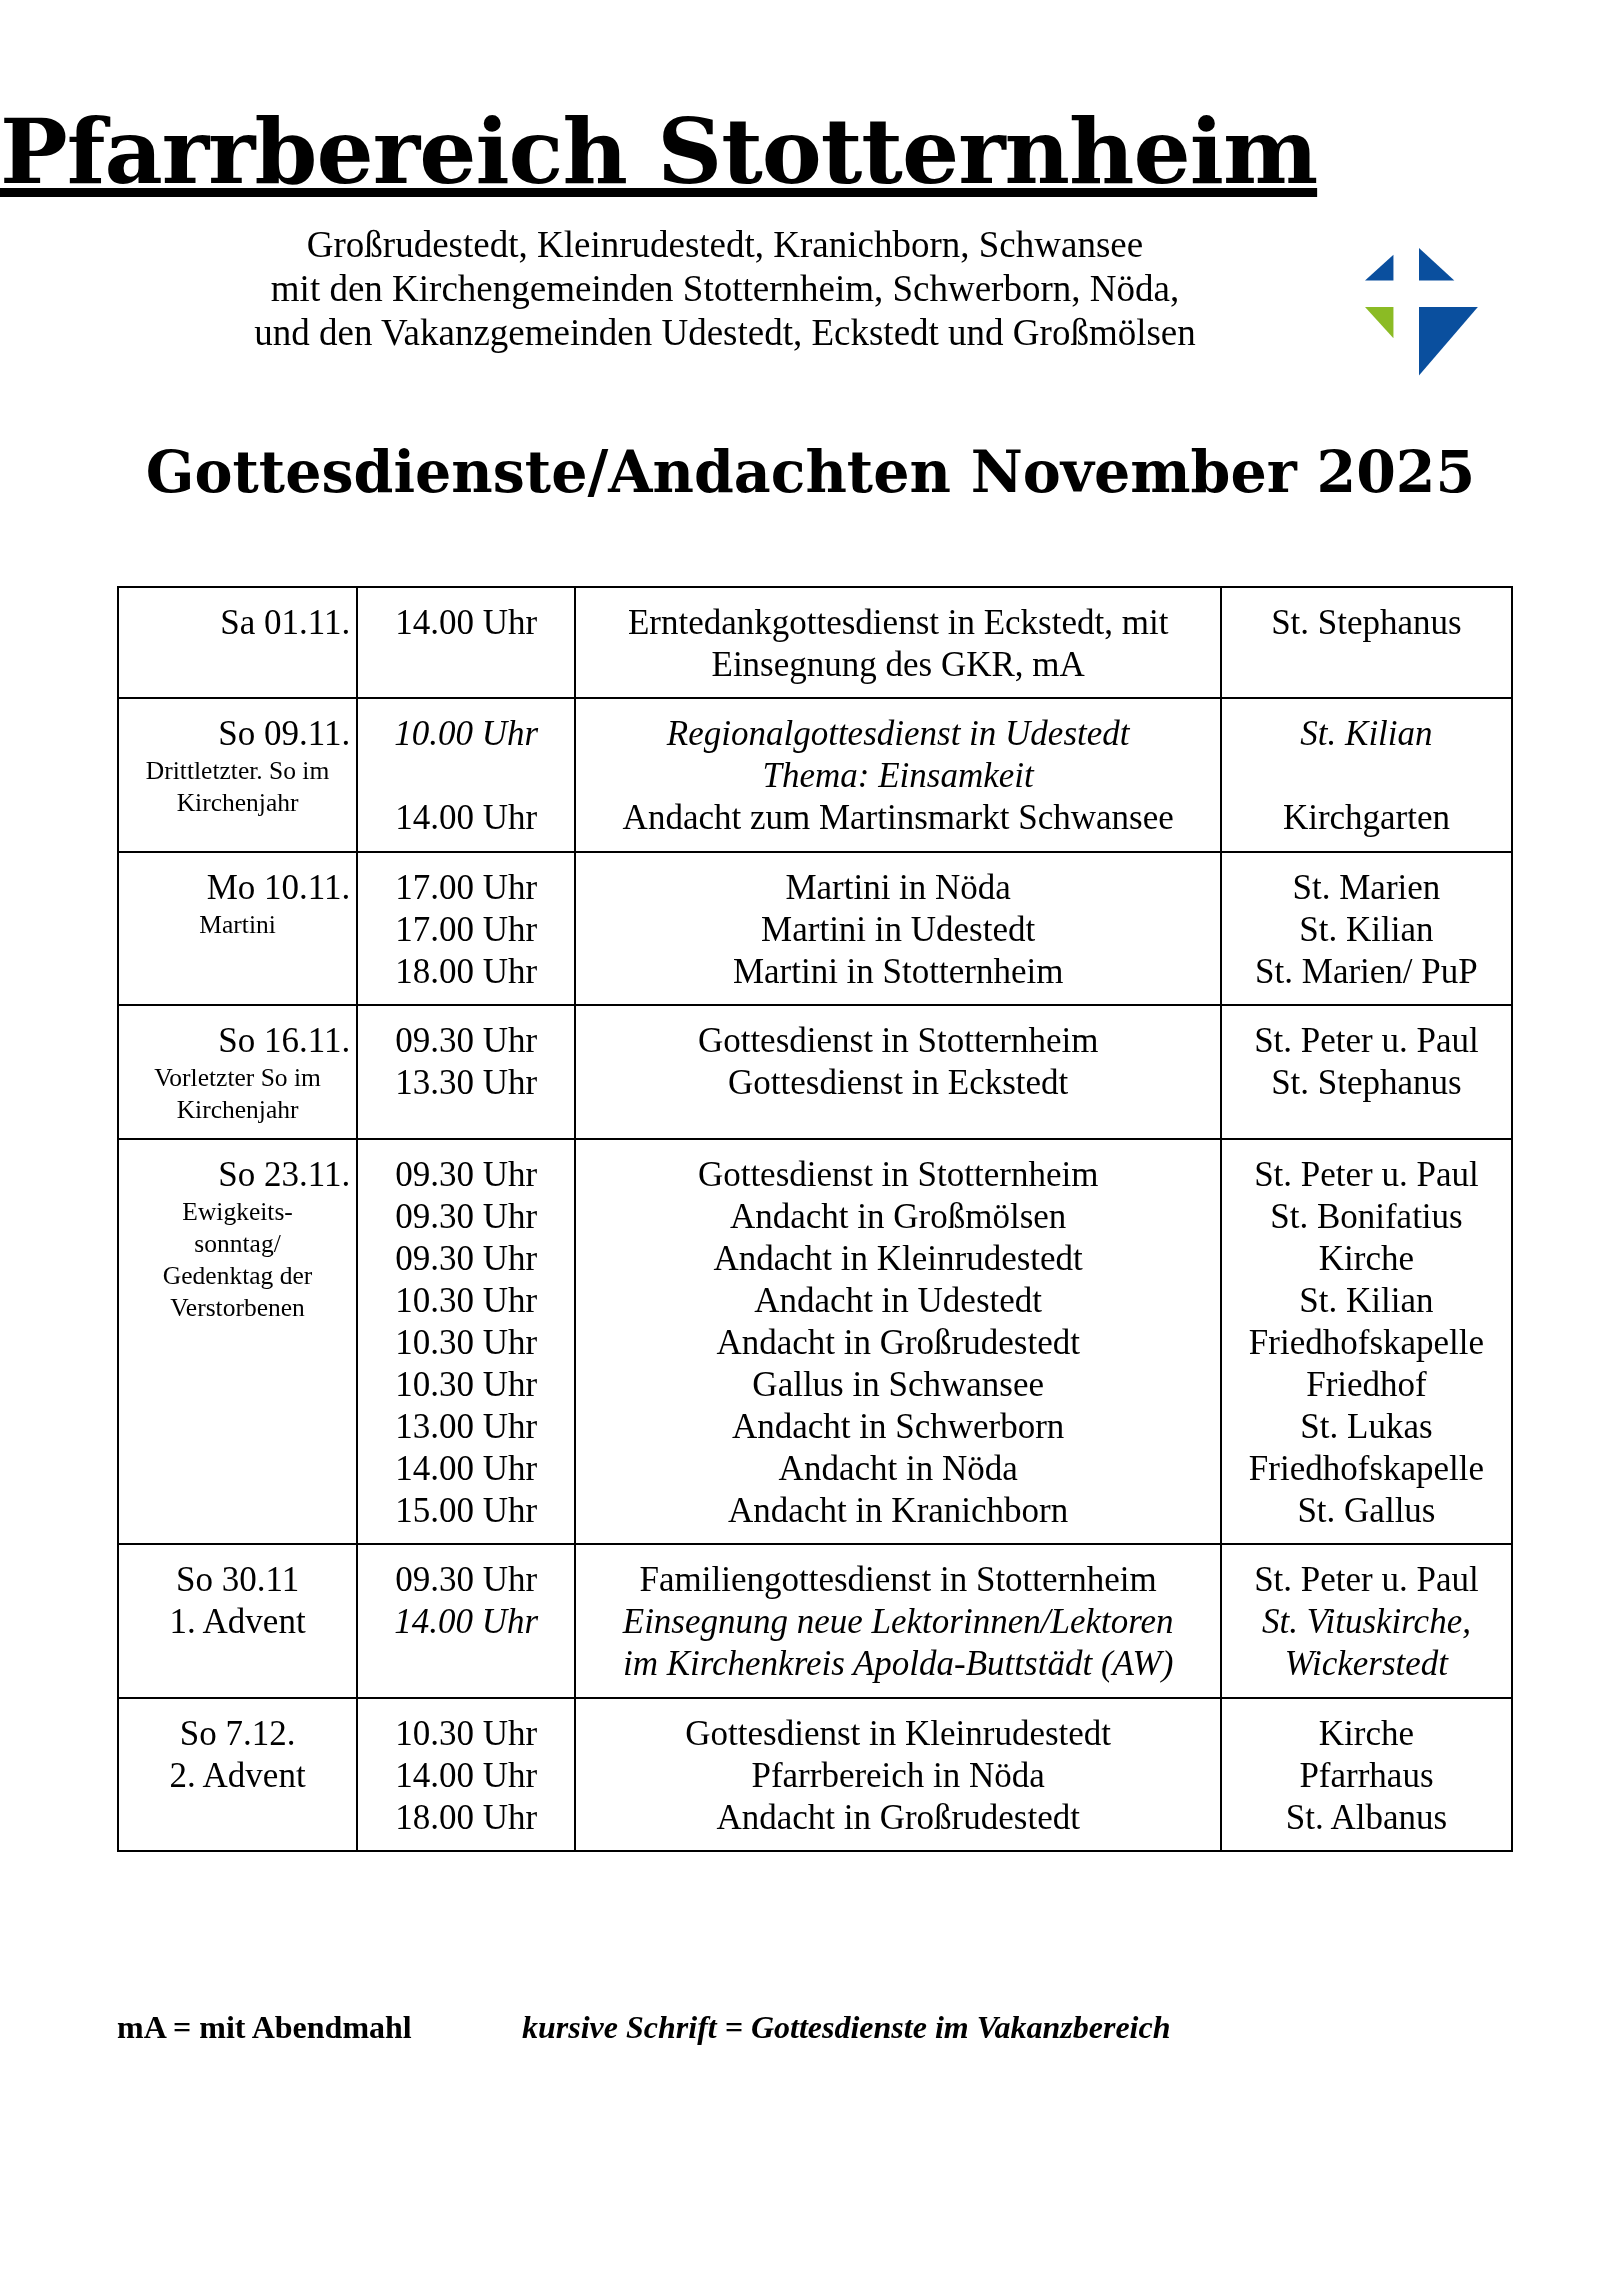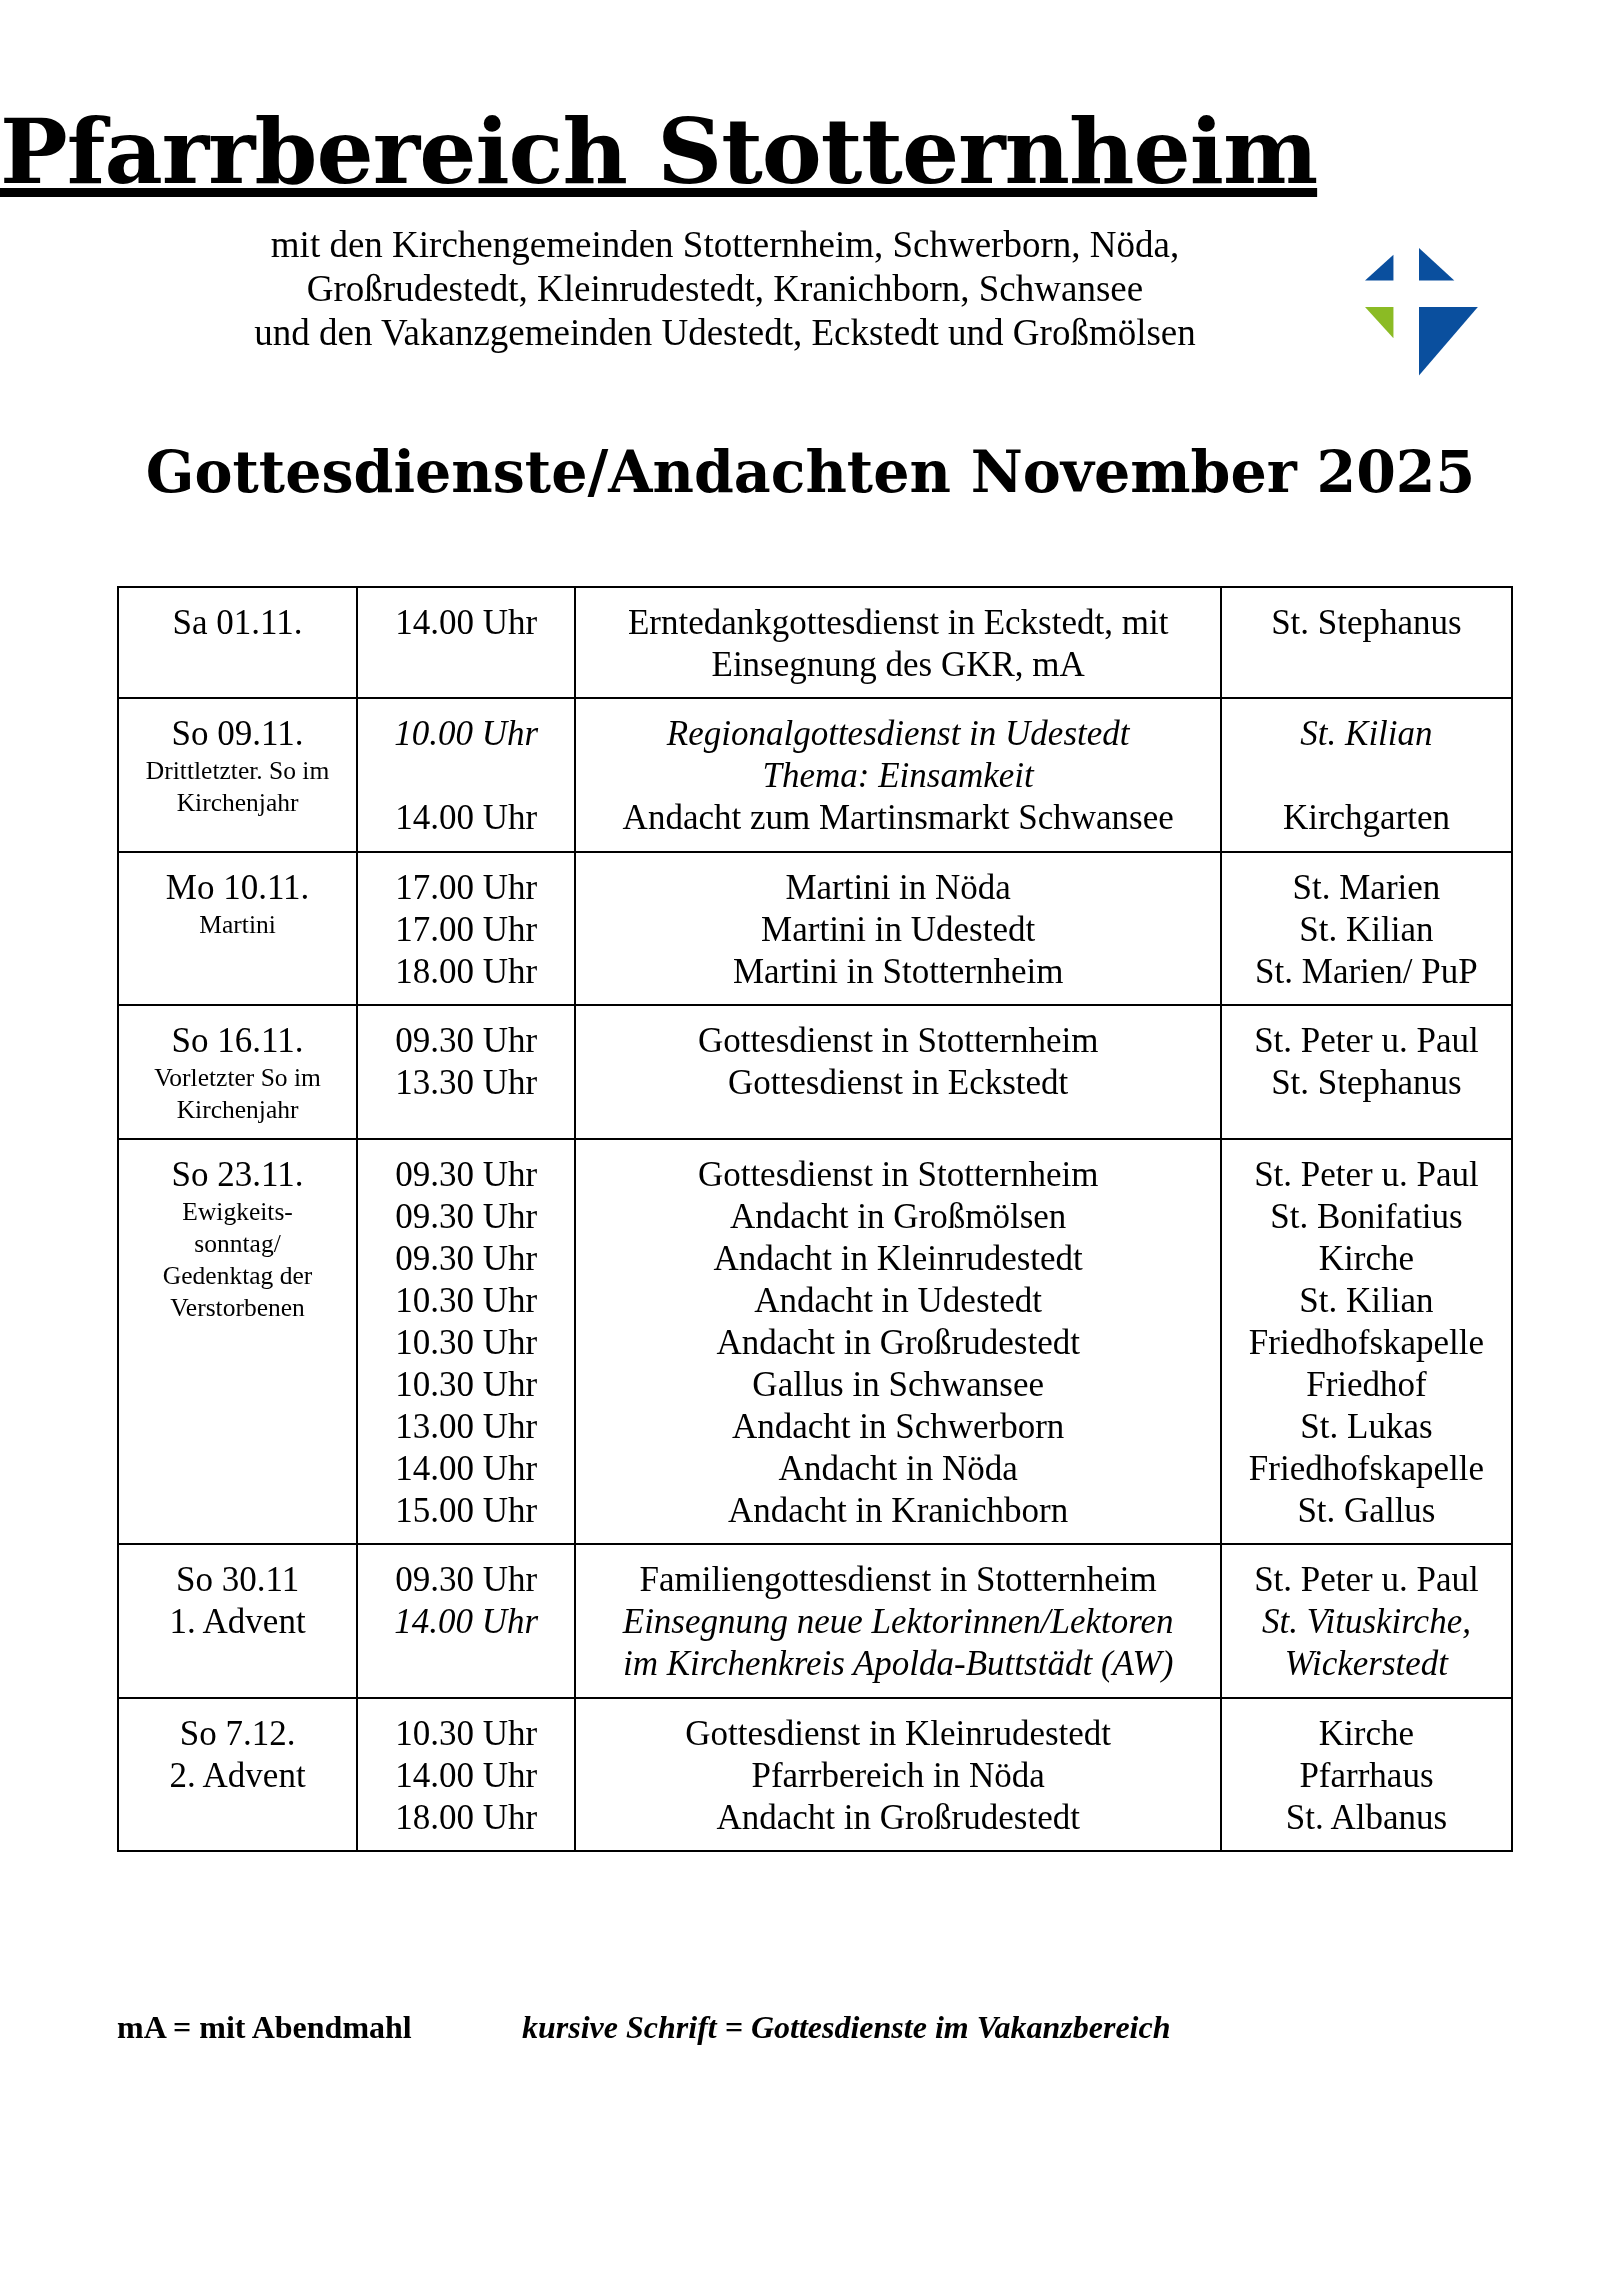--- a/index.html
+++ b/index.html
@@ -14,38 +14,38 @@
   .heading { position: absolute; left: 0; width: 1621px; top: 443px; text-align: center;
              font-family: "DejaVu Serif", serif; font-weight: bold; font-size: 57px; line-height: 1; }
   table.schedule { position: absolute; left: 117px; top: 586px; width: 1396px;
                    border-collapse: collapse; font-family: "Liberation Serif", serif; }
   table.schedule td { border: 2.9px solid #000; vertical-align: top; text-align: center;
                       font-size: 35px; line-height: 42px; padding: 13.7px 5.9px 11.8px 5.9px; }
   td.c-date { width: 229px; }
   td.c-time { width: 207px; margin-left: 24px; }
   td.c-desc { width: 635px; }
   td.c-loc  { width: 279px; }
-  .date-main { display: block; }
+  .date-main { display: block; text-align: right; }
   .date-note { display: block; font-size: 25.5px; line-height: 32px; }
   .line { display: block; white-space: nowrap; }
   .it { font-style: italic; }
   .blank { display: block; height: 42px; }
   .footer { position: absolute; top: 2009px; left: 117px; width: 1274px; height: 43px;
             font-family: "Liberation Serif", serif; font-weight: bold; font-size: 32px; }
   .footer .f1 { position: absolute; left: 0; top: 0; }
   .footer .f2 { position: absolute; left: 405px; top: 0; font-style: italic; }
 </style>
 </head>
 <body>
 
 <div class="title">Pfarrbereich Stotternheim</div>
 
 <div class="subtitle">
+  <span class="line">Großrudestedt, Kleinrudestedt, Kranichborn, Schwansee</span>
   <span class="line">mit den Kirchengemeinden Stotternheim, Schwerborn, Nöda,</span>
-  <span class="line">Großrudestedt, Kleinrudestedt, Kranichborn, Schwansee</span>
   <span class="line">und den Vakanzgemeinden Udestedt, Eckstedt und Großmölsen</span>
 </div>
 
 <svg class="logo" viewBox="0 0 160 160">
   <polygon points="0,33 29,7 29,33" fill="#0a4f9e"></polygon>
   <polygon points="55,0 55,33 91,33" fill="#0a4f9e"></polygon>
   <polygon points="0,60 29,60 29,92" fill="#8bbb24"></polygon>
   <polygon points="55,60 115,60 55,130" fill="#0a4f9e"></polygon>
 </svg>
 

